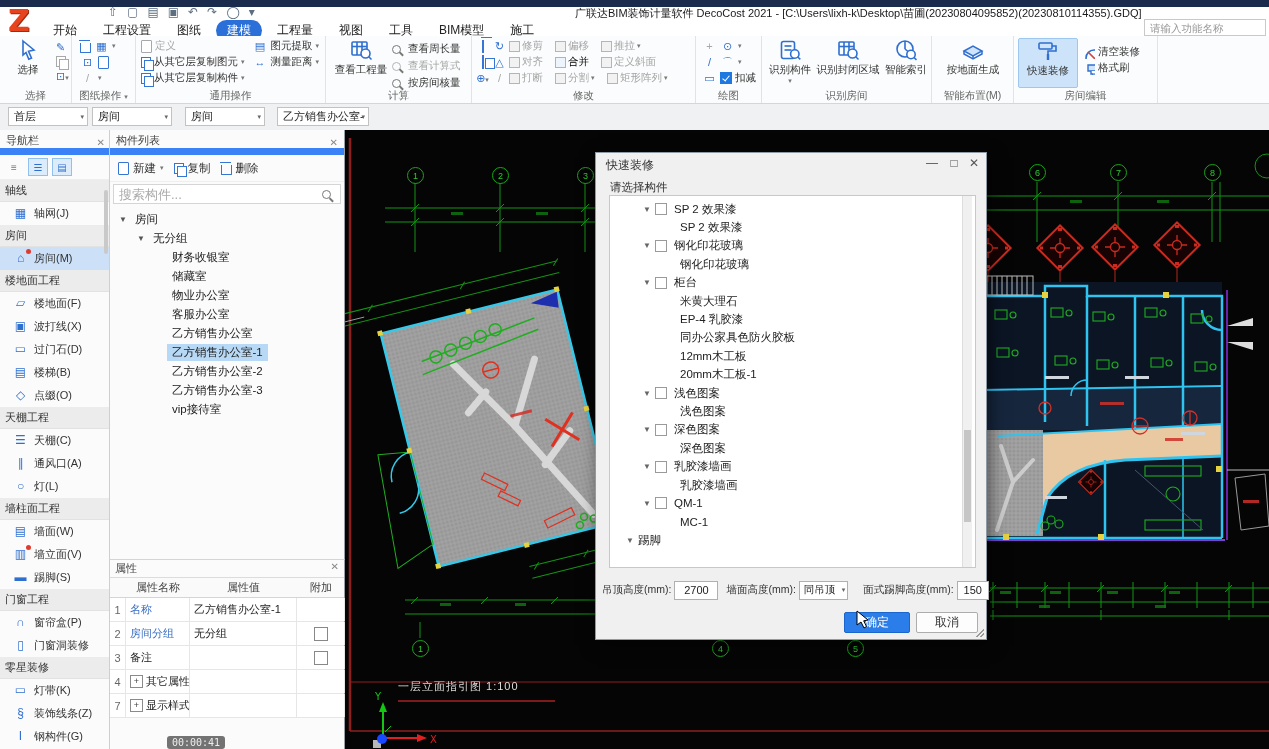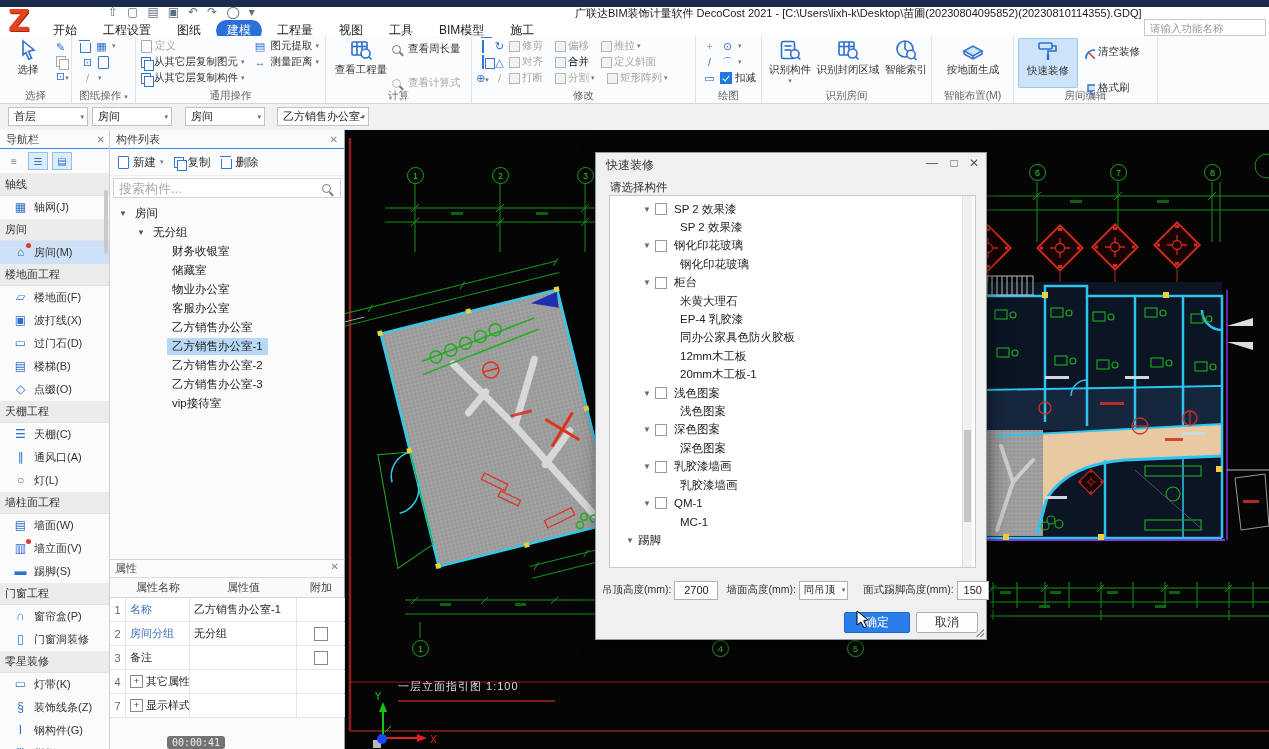--- a/index.html
+++ b/index.html
@@ -54,21 +54,21 @@
   .ckb{width:10px;height:10px;background:#1e78e0;border:1px solid #1e78e0;position:relative;flex:none;}
   .ckb::after{content:"";position:absolute;left:2.5px;top:0.5px;width:3px;height:6px;border:solid #fff;border-width:0 1.5px 1.5px 0;transform:rotate(40deg);}
   
   .ctxbar{position:absolute;left:0;top:104px;width:1269px;height:26px;background:#f0f1f3;border-bottom:1px solid #cfcfcf;}
   .csel{position:absolute;top:3px;height:19px;background:#fff;border:1px solid #c2c2c2;font-size:11px;color:#222;
         display:flex;align-items:center;padding-left:5px;box-sizing:border-box;overflow:hidden;white-space:nowrap;}
   .csel .dc{position:absolute;right:3px;font-size:7px;color:#666;}
   
   .panel-x{position:absolute;font-size:10px;color:#888;cursor:default;}
   .navpanel{position:absolute;left:0;top:130px;width:110px;height:619px;background:#fbfbfb;border-right:1px solid #cfcfcf;box-sizing:border-box;}
-  .phead{height:18px;display:flex;align-items:center;font-size:11px;color:#444;padding-left:6px;border-bottom:1px solid #3b82f6;position:relative;}
+  .phead{height:18px;display:flex;align-items:flex-end;font-size:11px;color:#444;padding-left:6px;border-bottom:7px solid #3b82f6;position:relative;}
   .ntools{height:24px;display:flex;align-items:center;gap:4px;padding-left:4px;border-bottom:1px solid #eee;}
   .ntool{width:18px;height:16px;display:flex;align-items:center;justify-content:center;font-size:10px;color:#777;border:1px solid transparent;}
   .ntool.on{color:#2f6fd0;border-color:#8fc0ee;background:#ddecfb;}
   .nav-row{display:flex;align-items:center;cursor:default;}
   .nav-row.header{height:21px;background:#ececec;padding-left:5px;font-size:11px;color:#333;border-bottom:1px solid #e2e2e2;}
   .nav-row.item{height:23px;padding-left:13px;font-size:11px;color:#333;}
   .nav-row.item.active{background:#cce1f7;}
   .nico{width:15px;height:13px;color:#2f6fd0;font-size:12px;line-height:12px;margin-right:6px;position:relative;text-align:center;flex:none;}
   .nav-row.item.dot .nico::after{content:"";position:absolute;right:-3px;top:-3px;width:5px;height:5px;border-radius:50%;background:#e23a2e;}
   .nscroll{position:absolute;right:1px;top:60px;width:4px;height:64px;background:#c9c9c9;border-radius:2px;}
@@ -306,21 +306,21 @@
       </div>
       <div class="rlabel">通用操作</div>
     </div>
 
     <div class="rgroup" style="width:146px;padding-left:4px">
       <div class="bigbtn" style="width:62px">
         <svg class="bi">
             <use href="#sym-tablemag"></use>
           </svg>
         <span class="blb">查看工程量</span>
-      </div><div class="minicol" style="gap:18px">
+      </div><div class="minicol" style="gap:1px">
         <div class="srow">
             <span class="i-mag"></span>
             <span style="margin-left:4px">查看周长量</span>
           </div>
         <div class="srow dis">
             <span class="i-mag" style="border-color:#b5b5b5"></span>
             <span style="margin-left:4px">查看计算式</span>
           </div>
         <div class="srow">
             <span class="i-mag"></span>
@@ -437,21 +437,21 @@
       <div class="rlabel">智能布置(M)</div>
     </div>
 
     <div class="rgroup" style="width:144px;display:flex;gap:4px;padding-left:4px">
       <div class="bigbtn hl" style="width:60px">
         <svg class="bi">
             <use href="#sym-roller"></use>
           </svg>
         <span class="blb">快速装修</span>
       </div>
-      <div class="minicol" style="gap:20px;padding-top:6px">
+      <div class="minicol" style="gap:0;padding-top:6px">
         <div class="srow">
             <svg class="bi sm">
               <use href="#sym-ban"></use>
             </svg>
             <span>清空装修</span>
           </div>
         <div class="srow">
             <svg class="bi sm">
               <use href="#sym-brush"></use>
             </svg>

